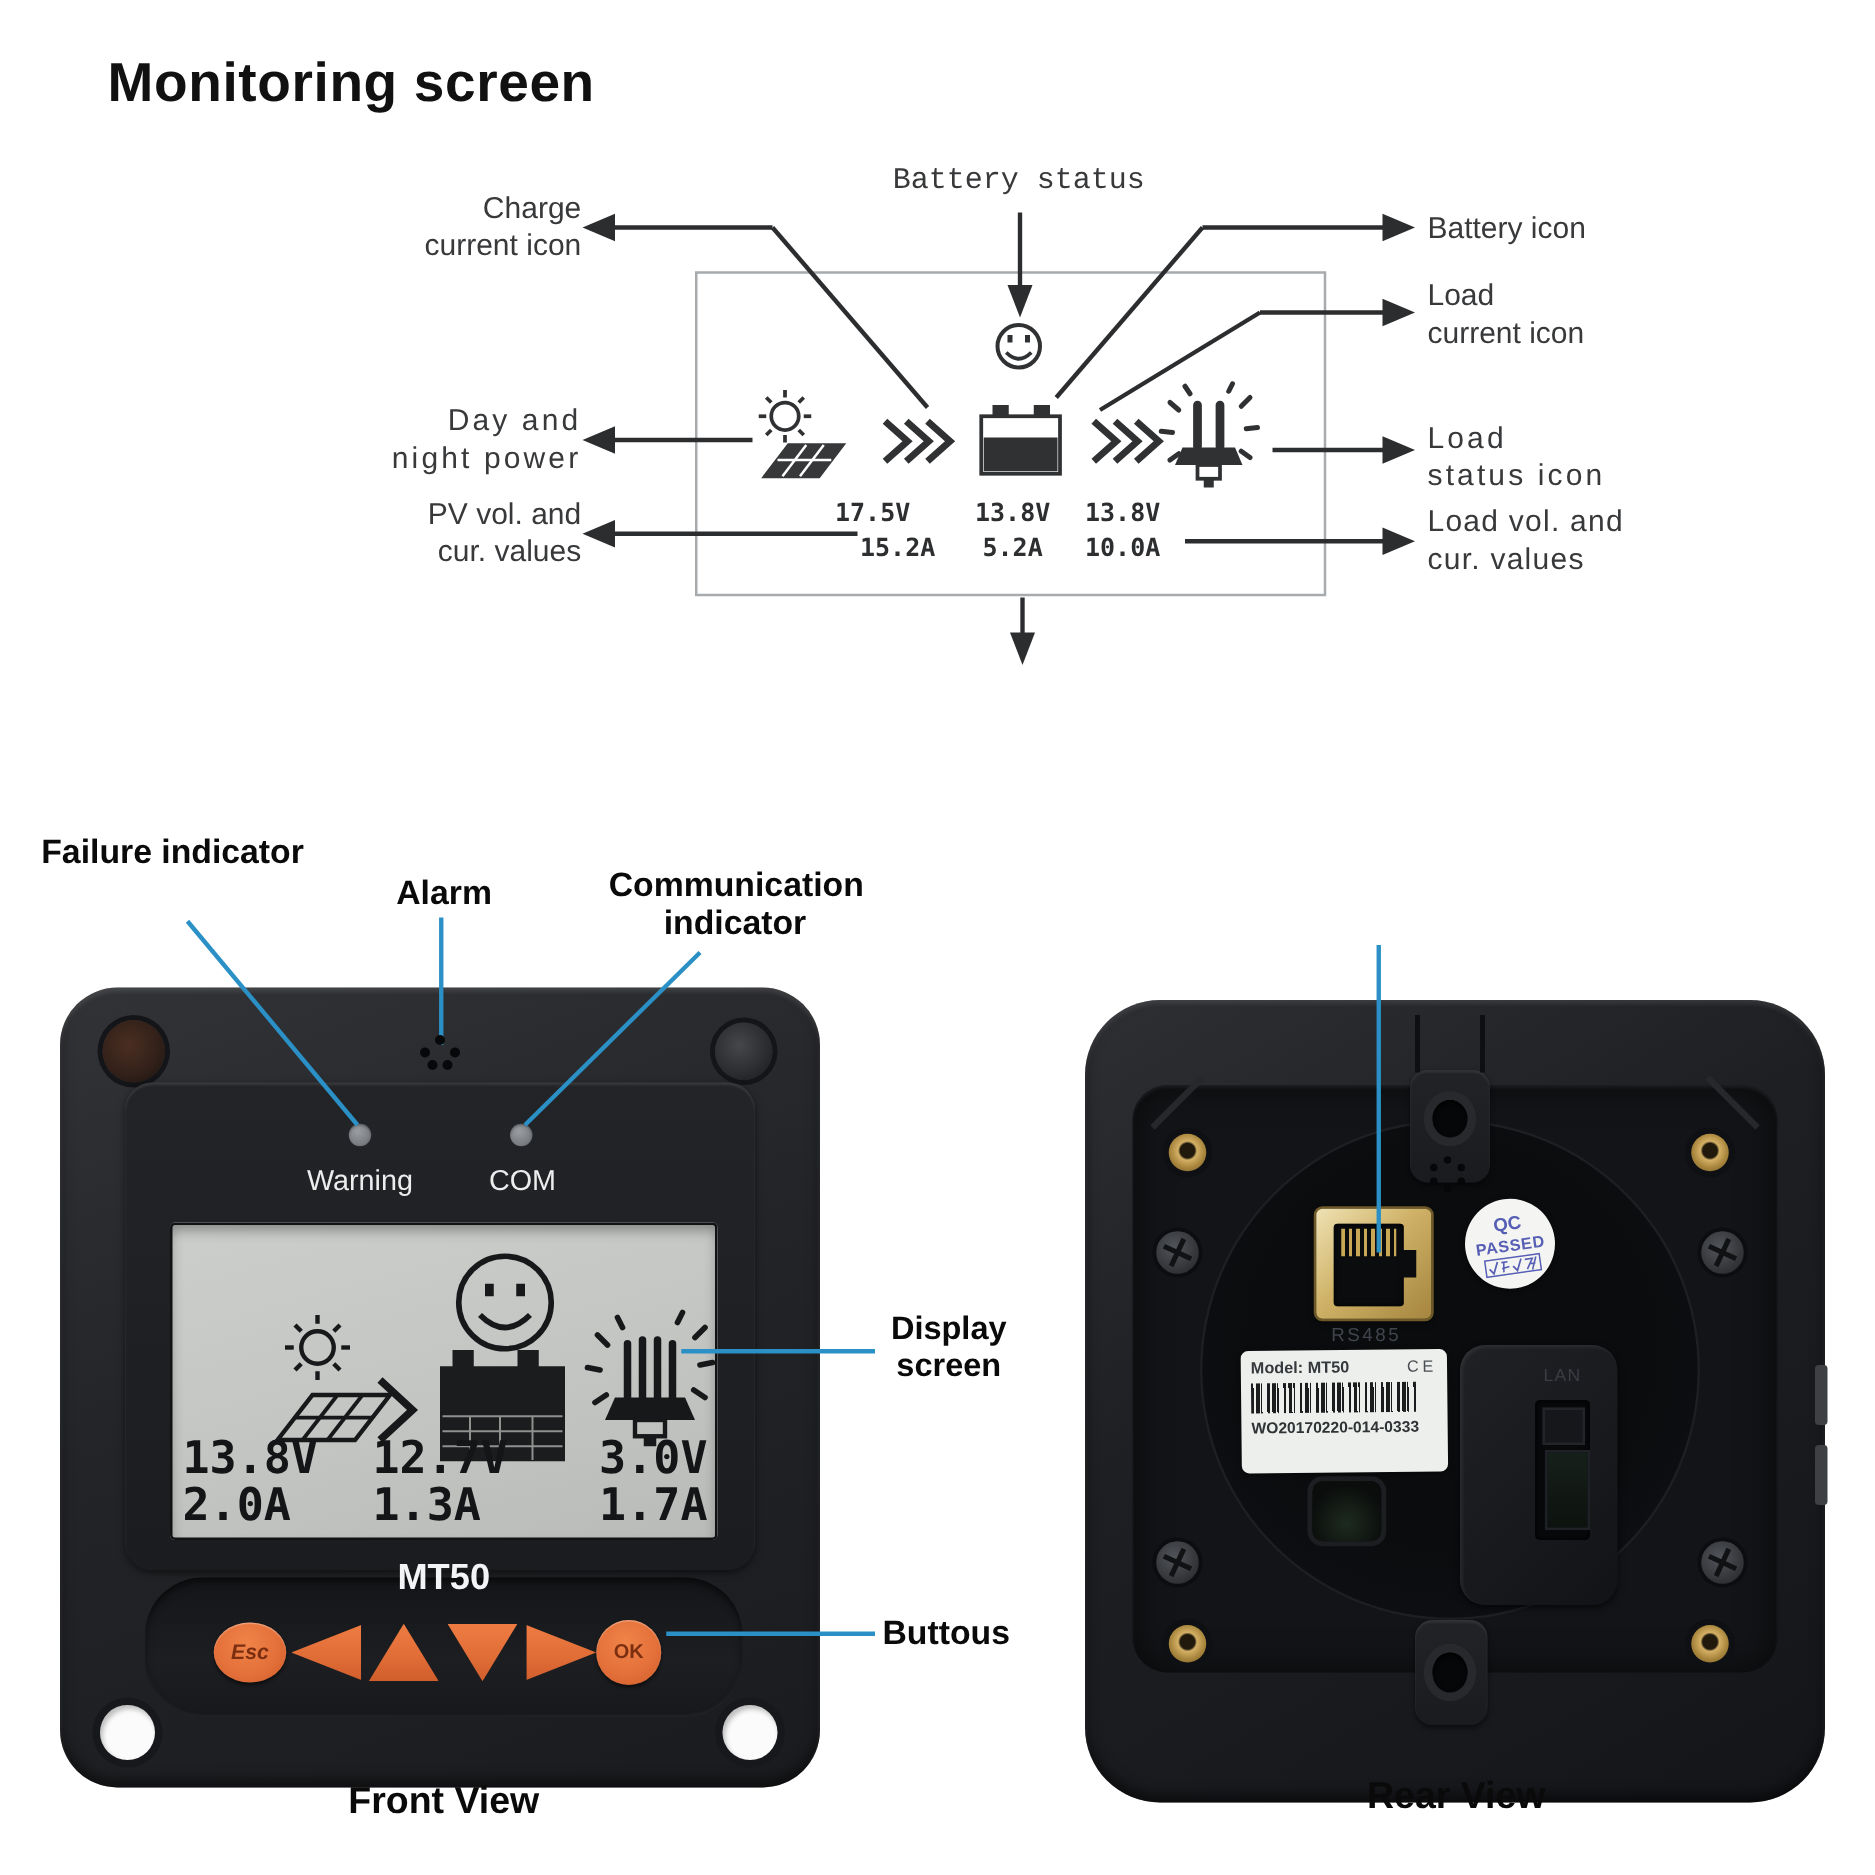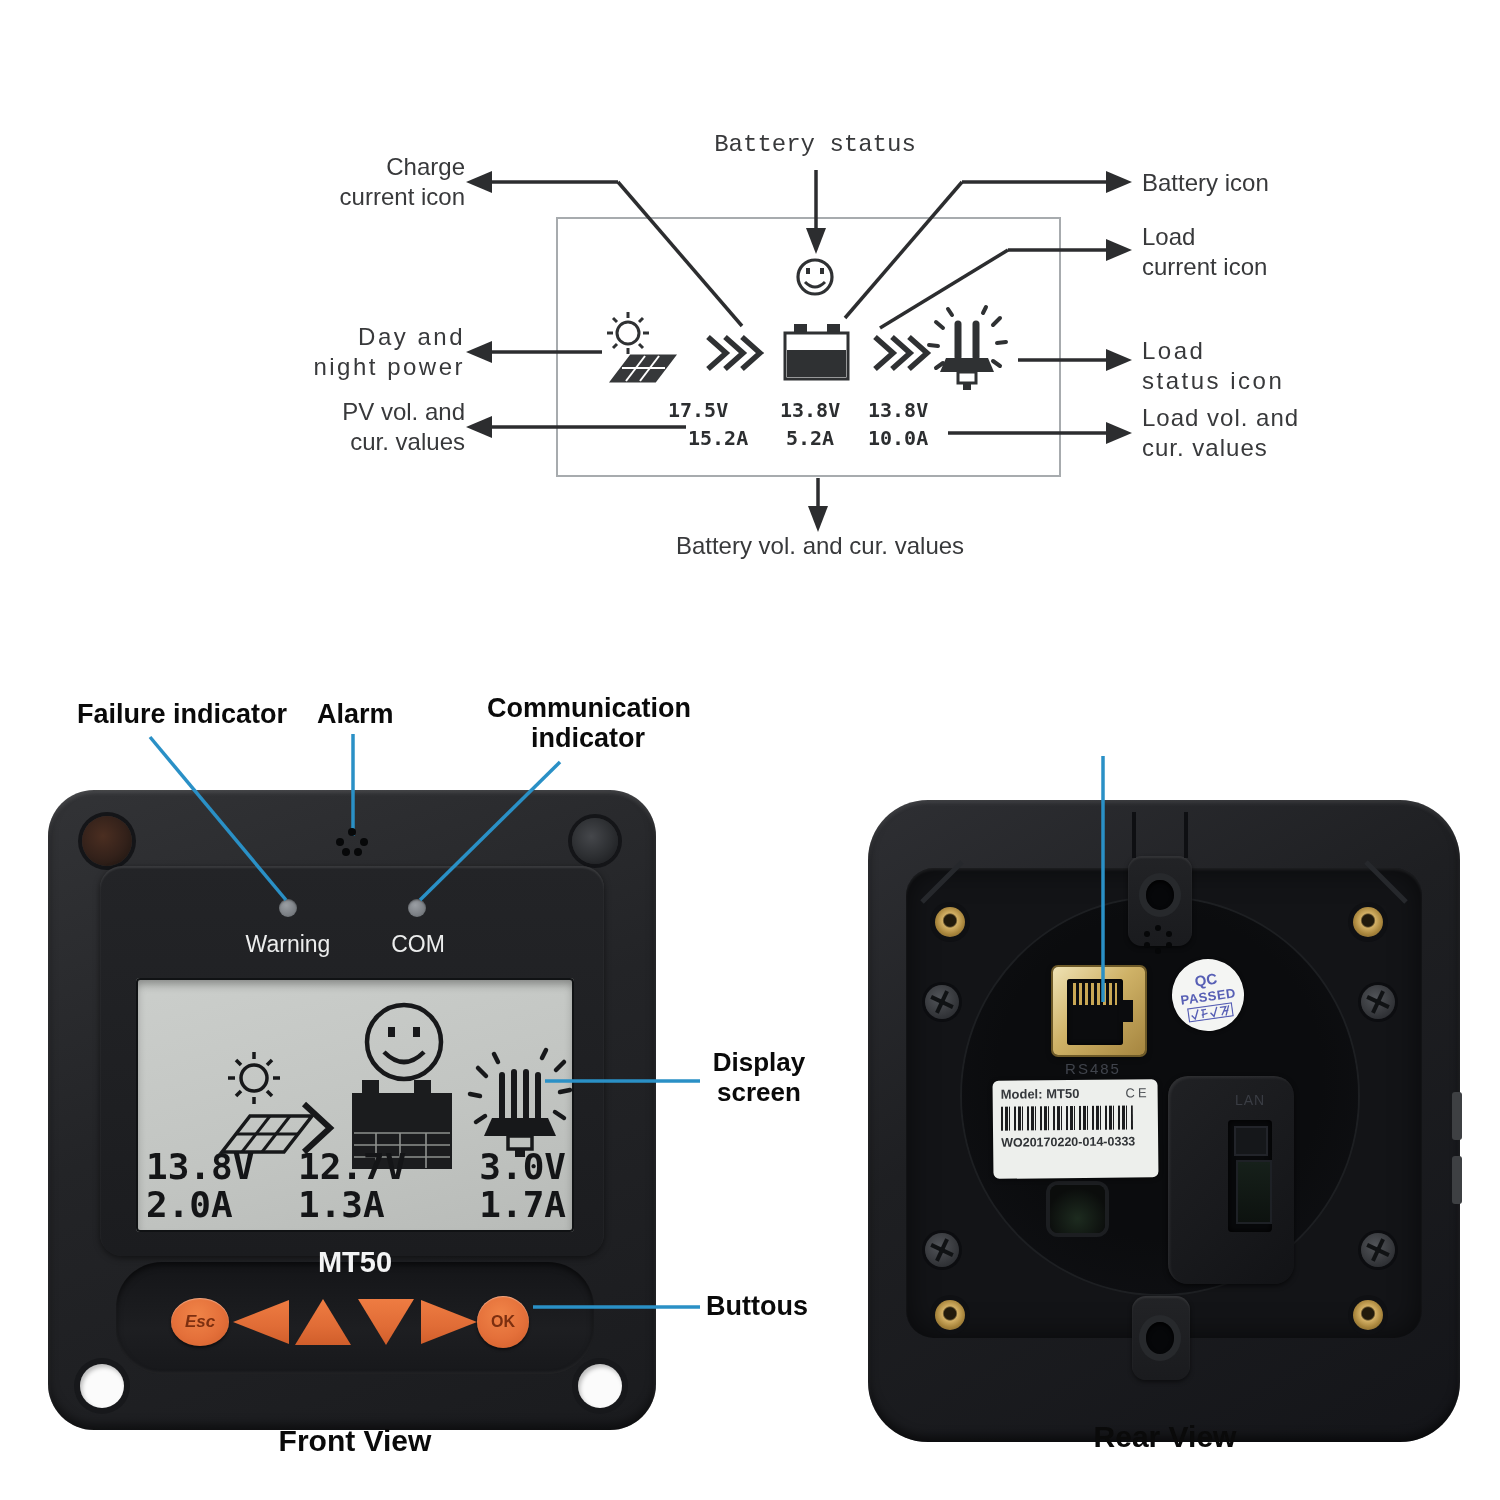--- a/index.html
+++ b/index.html
@@ -374,45 +374,45 @@
           <line x1="514" y1="1072" x2="514" y2="1118"></line>
         <line x1="526" y1="1072" x2="526" y2="1118"></line>
           <line x1="538" y1="1075" x2="538" y2="1118"></line>
       </g>
       <path d="M 492,1118 L 548,1118 L 556,1136 L 484,1136 Z" fill="#17181a" stroke="none"></path>
       <rect x="508" y="1136" width="24" height="13" stroke-width="3.5"></rect>
       <rect x="515" y="1149" width="10" height="8" fill="#17181a" stroke="none"></rect>
     </g>
   </svg>
 
+  <div class="abs z20 title" style="left:86px;top:42px;">Monitoring screen</div>
 
   <div class="abs z20 lbl lbl-c" style="left:690px;top:130px;width:250px;font-family:Liberation Mono, monospace;">Battery status</div>
   <div class="abs z20 lbl lbl-r" style="left:260px;top:152px;width:205px;">Charge</div>
   <div class="abs z20 lbl lbl-r" style="left:260px;top:182px;width:205px;">current icon</div>
   <div class="abs z20 lbl lbl-r ls2" style="left:260px;top:322px;width:205px;">Day and</div>
   <div class="abs z20 lbl lbl-r ls2" style="left:260px;top:352px;width:205px;">night power</div>
   <div class="abs z20 lbl lbl-r" style="left:260px;top:397px;width:205px;">PV vol. and</div>
   <div class="abs z20 lbl lbl-r" style="left:260px;top:427px;width:205px;">cur. values</div>
   <div class="abs z20 lbl" style="left:1142px;top:168px;">Battery icon</div>
   <div class="abs z20 lbl" style="left:1142px;top:222px;">Load</div>
   <div class="abs z20 lbl" style="left:1142px;top:252px;">current icon</div>
   <div class="abs z20 lbl ls2" style="left:1142px;top:336px;">Load</div>
   <div class="abs z20 lbl ls2" style="left:1142px;top:366px;">status icon</div>
   <div class="abs z20 lbl ls1" style="left:1142px;top:403px;">Load vol. and</div>
   <div class="abs z20 lbl ls1" style="left:1142px;top:433px;">cur. values</div>
-  <div class="abs z20 lbl lbl-c" style="left:655px;top:531px;width:330px;">Battery vol. and cur. values</div>
 
   <div class="abs z20 segsmall" style="left:668px;top:398px;">17.5V</div>
   <div class="abs z20 segsmall" style="left:688px;top:426px;">15.2A</div>
   <div class="abs z20 segsmall" style="left:780px;top:398px;">13.8V</div>
   <div class="abs z20 segsmall" style="left:786px;top:426px;">5.2A</div>
   <div class="abs z20 segsmall" style="left:868px;top:398px;">13.8V</div>
   <div class="abs z20 segsmall" style="left:868px;top:426px;">10.0A</div>
 
-  <div class="abs z20 boldlbl" style="left:33px;top:699px;margin-left:44px;">Failure indicator</div>
+  <div class="abs z20 boldlbl" style="left:33px;top:666px;">Failure indicator</div>
   <div class="abs z20 boldlbl" style="left:317px;top:699px;">Alarm</div>
   <div class="abs z20 boldlbl lbl-c" style="left:487px;top:693px;width:202px;">Communication</div>
   <div class="abs z20 boldlbl lbl-c" style="left:487px;top:723px;width:202px;">indicator</div>
   <div class="abs z20 boldlbl lbl-c" style="left:703px;top:1047px;width:112px;font-size:26px;">Display</div>
   <div class="abs z20 boldlbl lbl-c" style="left:703px;top:1077px;width:112px;font-size:26px;">screen</div>
   <div class="abs z20 boldlbl" style="left:706px;top:1291px;">Buttous</div>
 
   <div class="abs z20 devtext lbl-c" style="left:238px;top:931px;width:100px;">Warning</div>
   <div class="abs z20 devtext lbl-c" style="left:378px;top:931px;width:80px;">COM</div>
   <div class="abs z20 lbl-c" id="mt50" style="left:295px;top:1246px;width:120px;">MT50</div>

